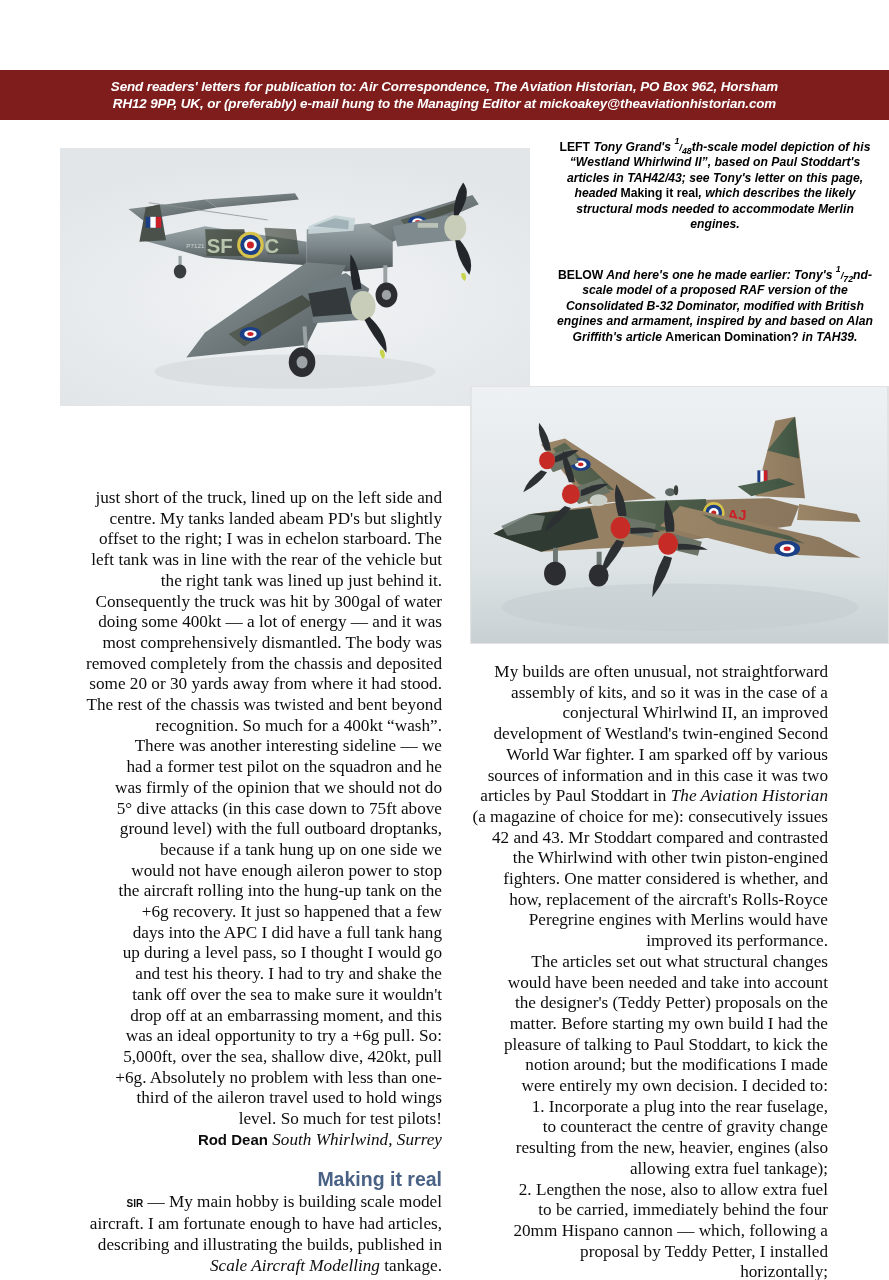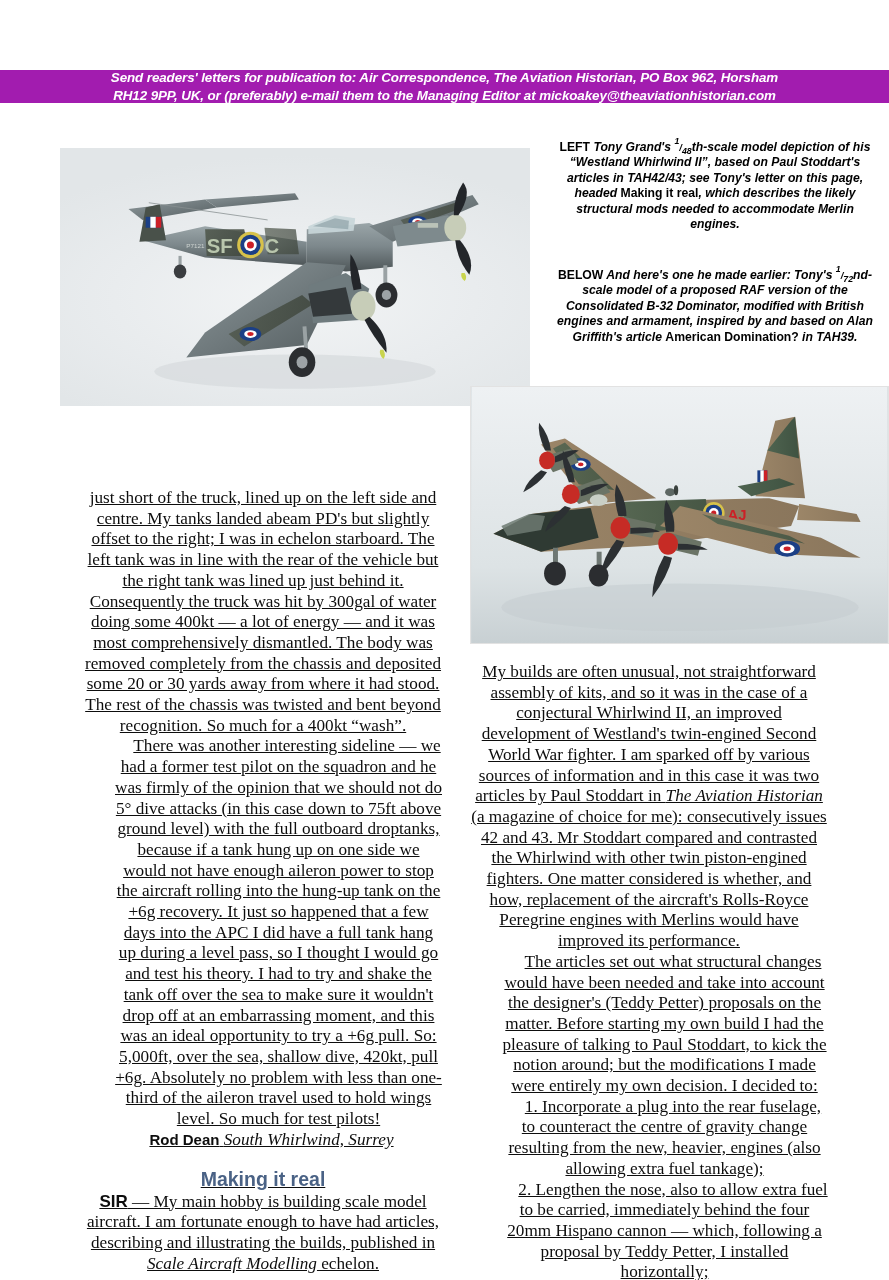--- a/index.html
+++ b/index.html
@@ -16,22 +16,22 @@
     font-family: "Liberation Serif", serif;
     color: #111111;
   }
 
   
   .banner {
     position: absolute;
     left: 0;
     top: 70px;
     width: 889px;
-    height: 33px;
-    background: #a21caf;
+    height: 50px;
+    background: #7f1d1d;
     display: flex;
     align-items: center;
     justify-content: center;
   }
   .banner-text {
     font-family: "Liberation Sans", sans-serif;
     font-style: italic;
     font-weight: bold;
     font-size: 13.4px;
     line-height: 17.5px;
@@ -91,41 +91,40 @@
   .frac sub { bottom: -0.05em; }
 
   
   .col {
     position: absolute;
     width: 358px;
     font-family: "Liberation Serif", serif;
     font-size: 17.2px;
     line-height: 20.7px;
     color: #0d0d0d;
-    text-align: center;
-    text-decoration: underline;
+    text-align: right;
   }
   .col-left  { left: 84px;  top: 488px; }
   .col-right { left: 470px; top: 662px; }
   .col p { margin: 0; }
   .col p.indent { text-indent: 17px; margin-left: 31px; }
   .col i { font-style: italic; }
 
   .section-head {
     font-family: "Liberation Sans", sans-serif;
     font-weight: bold;
     font-size: 19.5px;
     line-height: 23px;
     color: #4a6285;
     margin: 17px 0 1px 0;
   }
   .sir {
     font-family: "Liberation Sans", sans-serif;
     font-weight: bold;
-    font-size: 17px;
+    font-size: 10px;
   }
   .signature {
     text-indent: 17px;
     margin-top: 0;
   }
   .signature .who {
     font-family: "Liberation Sans", sans-serif;
     font-weight: bold;
     font-size: 15px;
   }
@@ -149,21 +148,21 @@
   .footer-right { text-align: right; min-width: 20px; }
 </style>
 </head>
 <body>
 
 <div class="page">
 
   <div class="banner">
     <div class="banner-text">
       <span>Send readers' letters for publication to: Air Correspondence, The Aviation Historian, PO Box 962, Horsham</span><br>
-      <span>RH12 9PP, UK, or (preferably) e-mail them to the Managing Editor at mickoakey@theaviationhistorian.com</span>
+      <span>RH12 9PP, UK, or (preferably) e-mail hung to the Managing Editor at mickoakey@theaviationhistorian.com</span>
     </div>
   </div>
 
   <div class="photo photo-whirlwind">
     <svg viewBox="0 0 470 330" preserveAspectRatio="xMidYMid meet">
       <defs>
         <linearGradient id="fusG" x1="0" y1="0" x2="0" y2="1">
           <stop offset="0%" stop-color="#9aa5a8"></stop>
           <stop offset="48%" stop-color="#7d888c"></stop>
           <stop offset="100%" stop-color="#4e5658"></stop>
@@ -355,21 +354,21 @@
   </div>
 
   <div class="col col-left">
     <p>just short of the truck, lined up on the left side and centre. My tanks landed abeam PD's but slightly offset to the right; I was in echelon starboard. The left tank was in line with the rear of the vehicle but the right tank was lined up just behind it. Consequently the truck was hit by 300gal of water doing some 400kt — a lot of energy — and it was most comprehensively dismantled. The body was removed completely from the chassis and deposited some 20 or 30 yards away from where it had stood. The rest of the chassis was twisted and bent beyond recognition. So much for a 400kt “wash”.</p>
     <p class="indent">There was another interesting sideline — we had a former test pilot on the squadron and he was firmly of the opinion that we should not do 5° dive attacks (in this case down to 75ft above ground level) with the full outboard droptanks, because if a tank hung up on one side we would not have enough aileron power to stop the aircraft rolling into the hung-up tank on the +6g recovery. It just so happened that a few days into the APC I did have a full tank hang up during a level pass, so I thought I would go and test his theory. I had to try and shake the tank off over the sea to make sure it wouldn't drop off at an embarrassing moment, and this was an ideal opportunity to try a +6g pull. So: 5,000ft, over the sea, shallow dive, 420kt, pull +6g. Absolutely no problem with less than one-third of the aileron travel used to hold wings level. So much for test pilots!</p>
     <p class="signature">
       <span class="who">Rod Dean</span>
       <span class="where">South Whirlwind, Surrey</span>
     </p>
     <div class="section-head">Making it real</div>
-    <p><span class="sir">SIR</span><span> — My main hobby is building scale model aircraft. I am fortunate enough to have had articles, describing and illustrating the builds, published in </span><i>Scale Aircraft Modelling</i><span> echelon.</span></p>
+    <p><span class="sir">SIR</span><span> — My main hobby is building scale model aircraft. I am fortunate enough to have had articles, describing and illustrating the builds, published in </span><i>Scale Aircraft Modelling</i><span> tankage.</span></p>
   </div>
 
   <div class="col col-right">
     <p><span>My builds are often unusual, not straightforward assembly of kits, and so it was in the case of a conjectural Whirlwind II, an improved development of Westland's twin-engined Second World War fighter. I am sparked off by various sources of information and in this case it was two articles by Paul Stoddart in </span><i>The Aviation Historian</i><span> (a magazine of choice for me): consecutively issues 42 and 43. Mr Stoddart compared and contrasted the Whirlwind with other twin piston-engined fighters. One matter considered is whether, and how, replacement of the aircraft's Rolls-Royce Peregrine engines with Merlins would have improved its performance.</span></p>
     <p class="indent">The articles set out what structural changes would have been needed and take into account the designer's (Teddy Petter) proposals on the matter. Before starting my own build I had the pleasure of talking to Paul Stoddart, to kick the notion around; but the modifications I made were entirely my own decision. I decided to:</p>
     <p class="indent">1. Incorporate a plug into the rear fuselage, to counteract the centre of gravity change resulting from the new, heavier, engines (also allowing extra fuel tankage);</p>
     <p class="indent">2. Lengthen the nose, also to allow extra fuel to be carried, immediately behind the four 20mm Hispano cannon — which, following a proposal by Teddy Petter, I installed horizontally;</p>
   </div>
 
 

